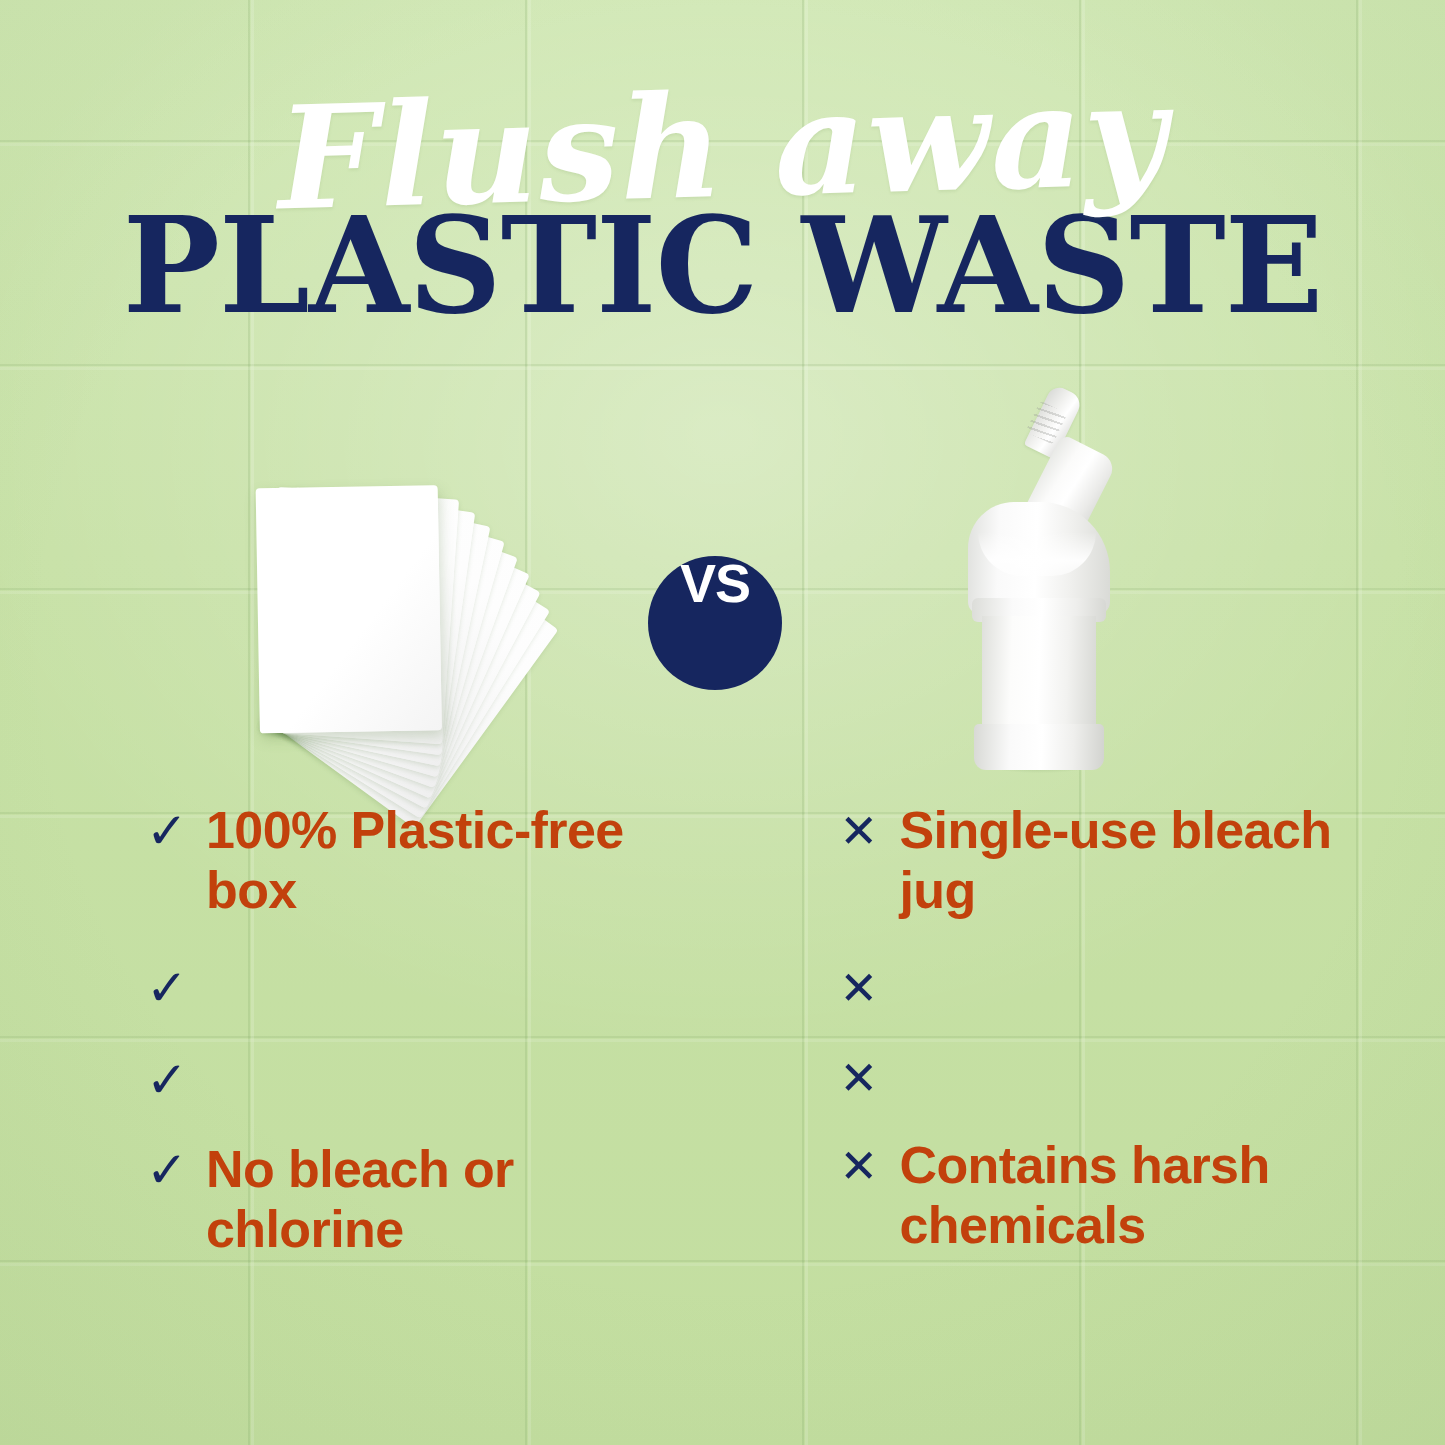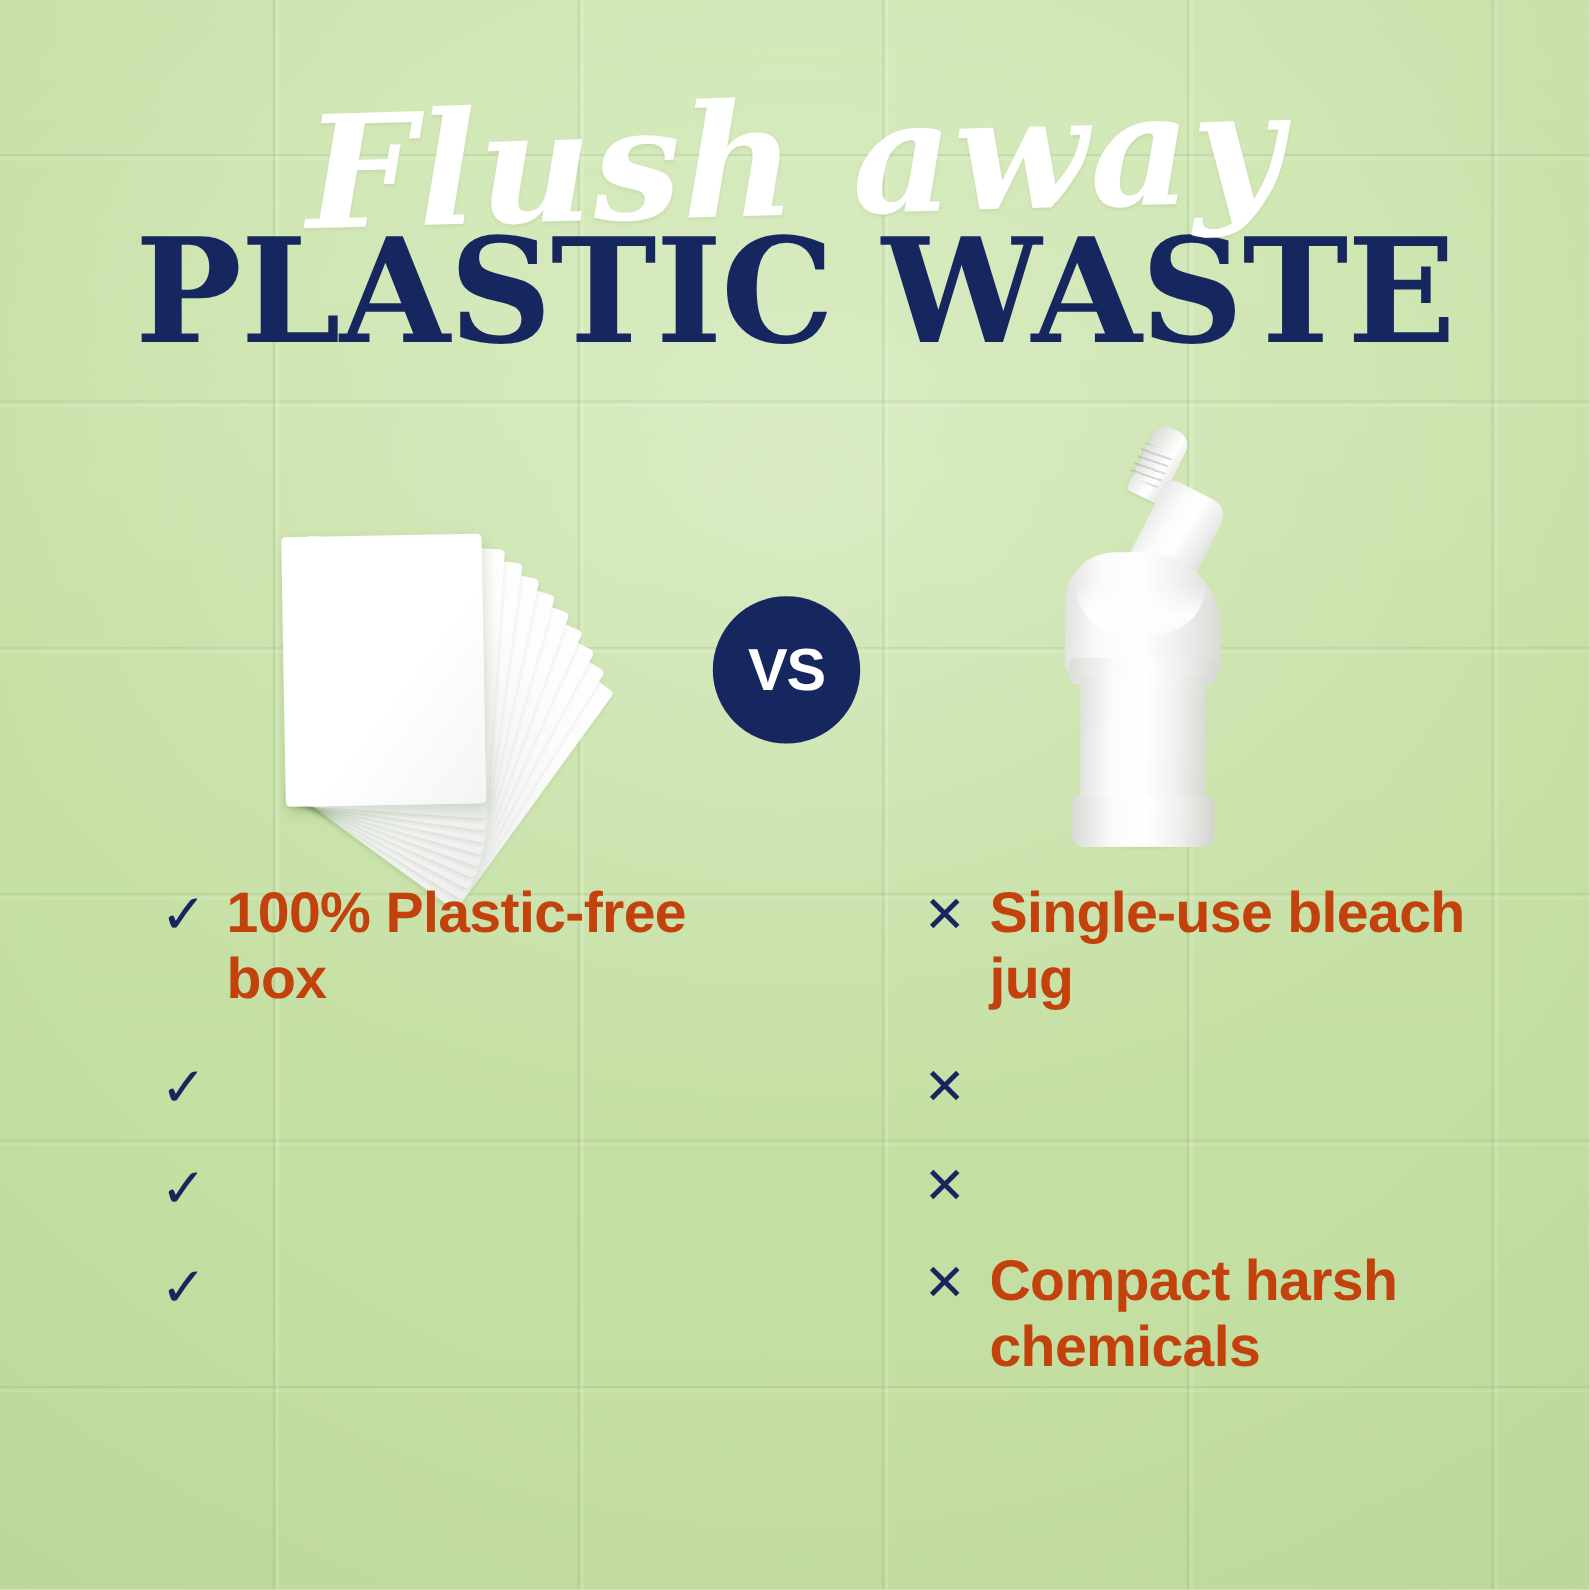--- a/index.html
+++ b/index.html
@@ -223,27 +223,27 @@
     top: 372px;
     width: 140px;
     height: 20px;
     background: radial-gradient(ellipse 50% 50% at 50% 50%, rgba(105,140,82,0.30) 0%, rgba(105,140,82,0) 72%);
   }
 
   
   .vs-badge {
     position: absolute;
     left: 648px;
-    top: 170px;
+    top: 184px;
     width: 134px;
     height: 134px;
     border-radius: 50%;
     background: #16265f;
     display: flex;
-    align-items: center;
+    align-items: flex-start;
     justify-content: center;
     z-index: 5;
   }
   .vs-badge span {
     color: #ffffff;
     font-family: "Liberation Sans", sans-serif;
     font-weight: 700;
     font-size: 54px;
     letter-spacing: -1px;
     line-height: 1;
@@ -357,35 +357,36 @@
         <div class="txt">100% Plastic-free box</div>
       </div>
       <div class="item">
         <div class="mark check">✓</div>
       </div>
       <div class="item">
         <div class="mark check">✓</div>
       </div>
       <div class="item">
         <div class="mark check">✓</div>
+        <div class="txt">No bleach or chlorine</div>
       </div>
     </div>
 
     <div class="col col-right">
       <div class="item">
         <div class="mark cross">✕</div>
         <div class="txt">Single-use bleach jug</div>
       </div>
       <div class="item">
         <div class="mark cross">✕</div>
       </div>
       <div class="item">
         <div class="mark cross">✕</div>
       </div>
       <div class="item">
         <div class="mark cross">✕</div>
-        <div class="txt">Compact harsh chemicals</div>
+        <div class="txt">Contains harsh chemicals</div>
       </div>
     </div>
 
   </div>
 
 </div>
 
 </body></html>

